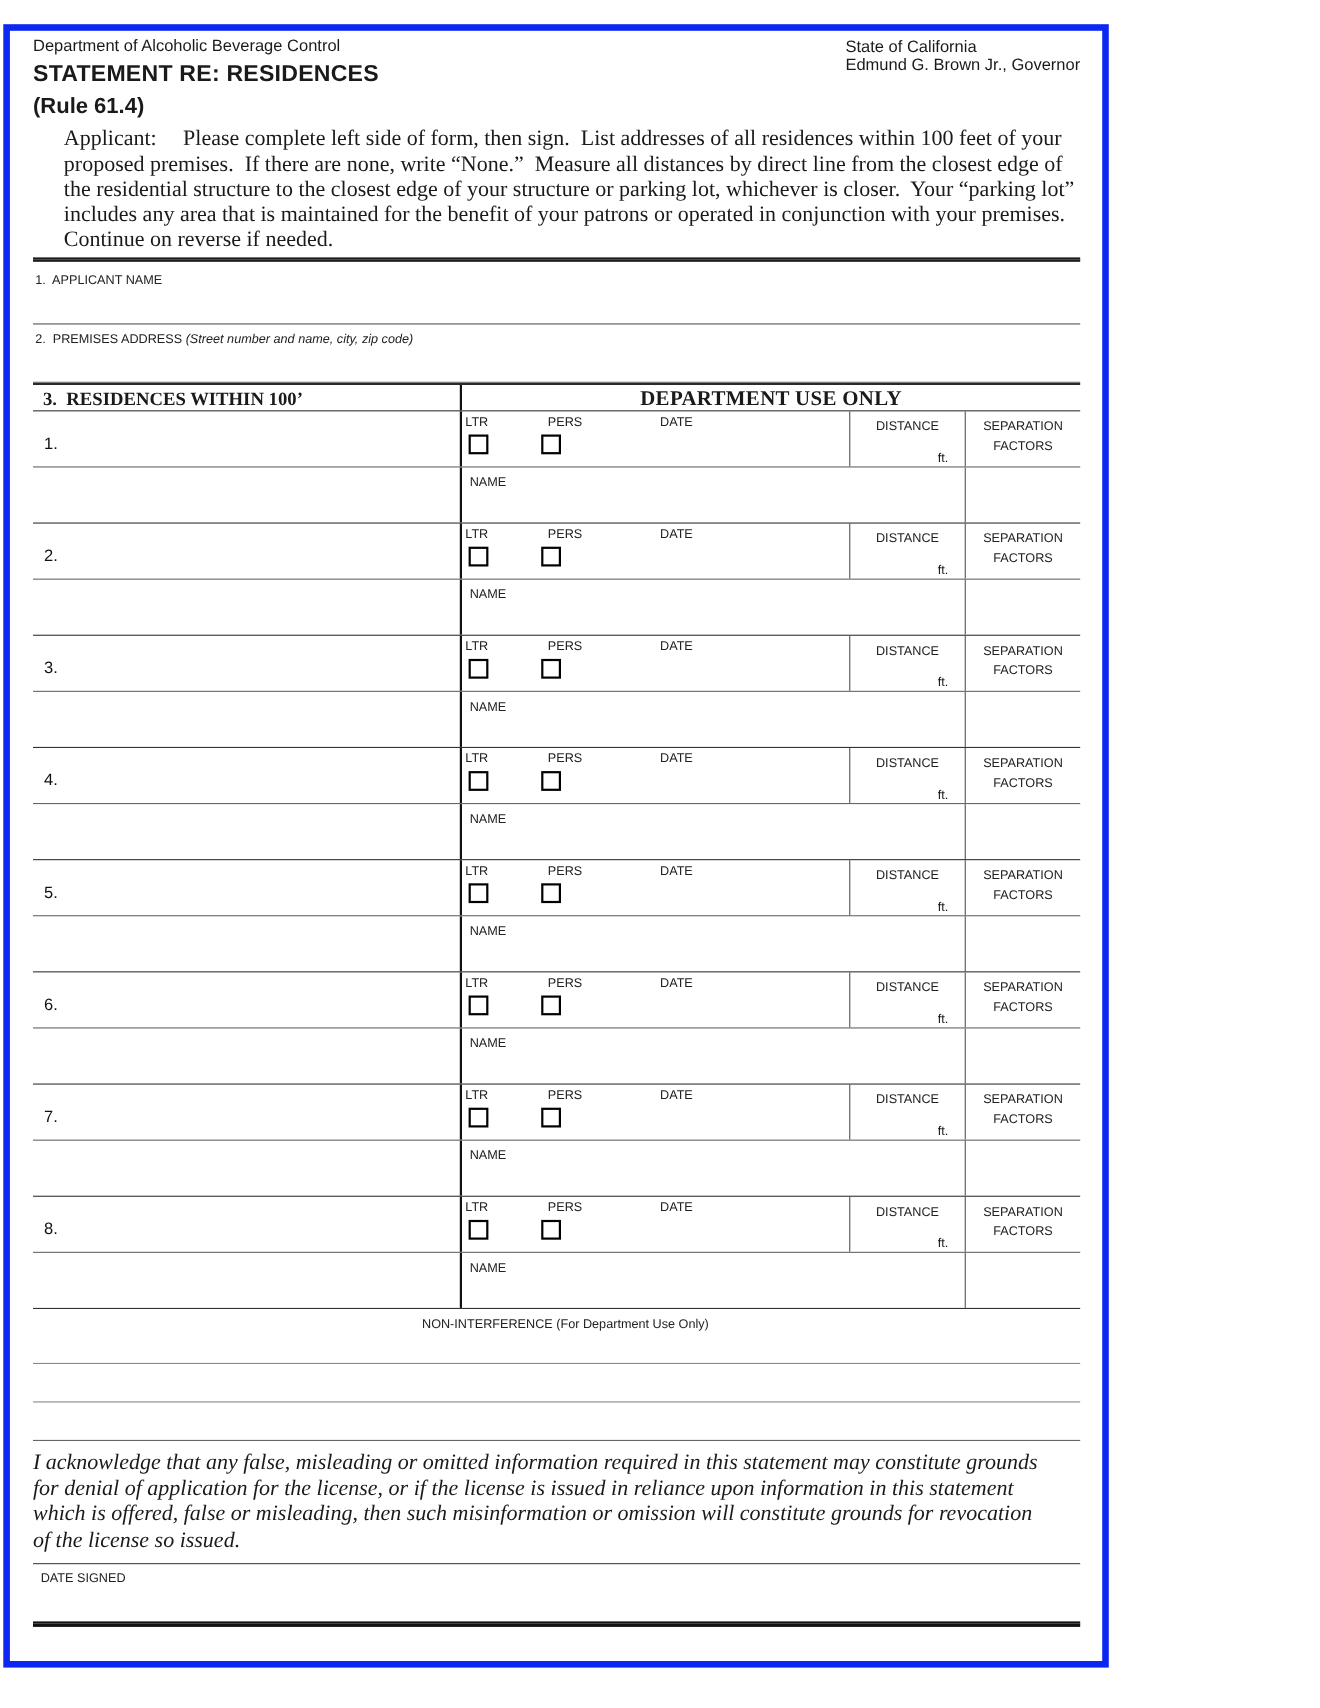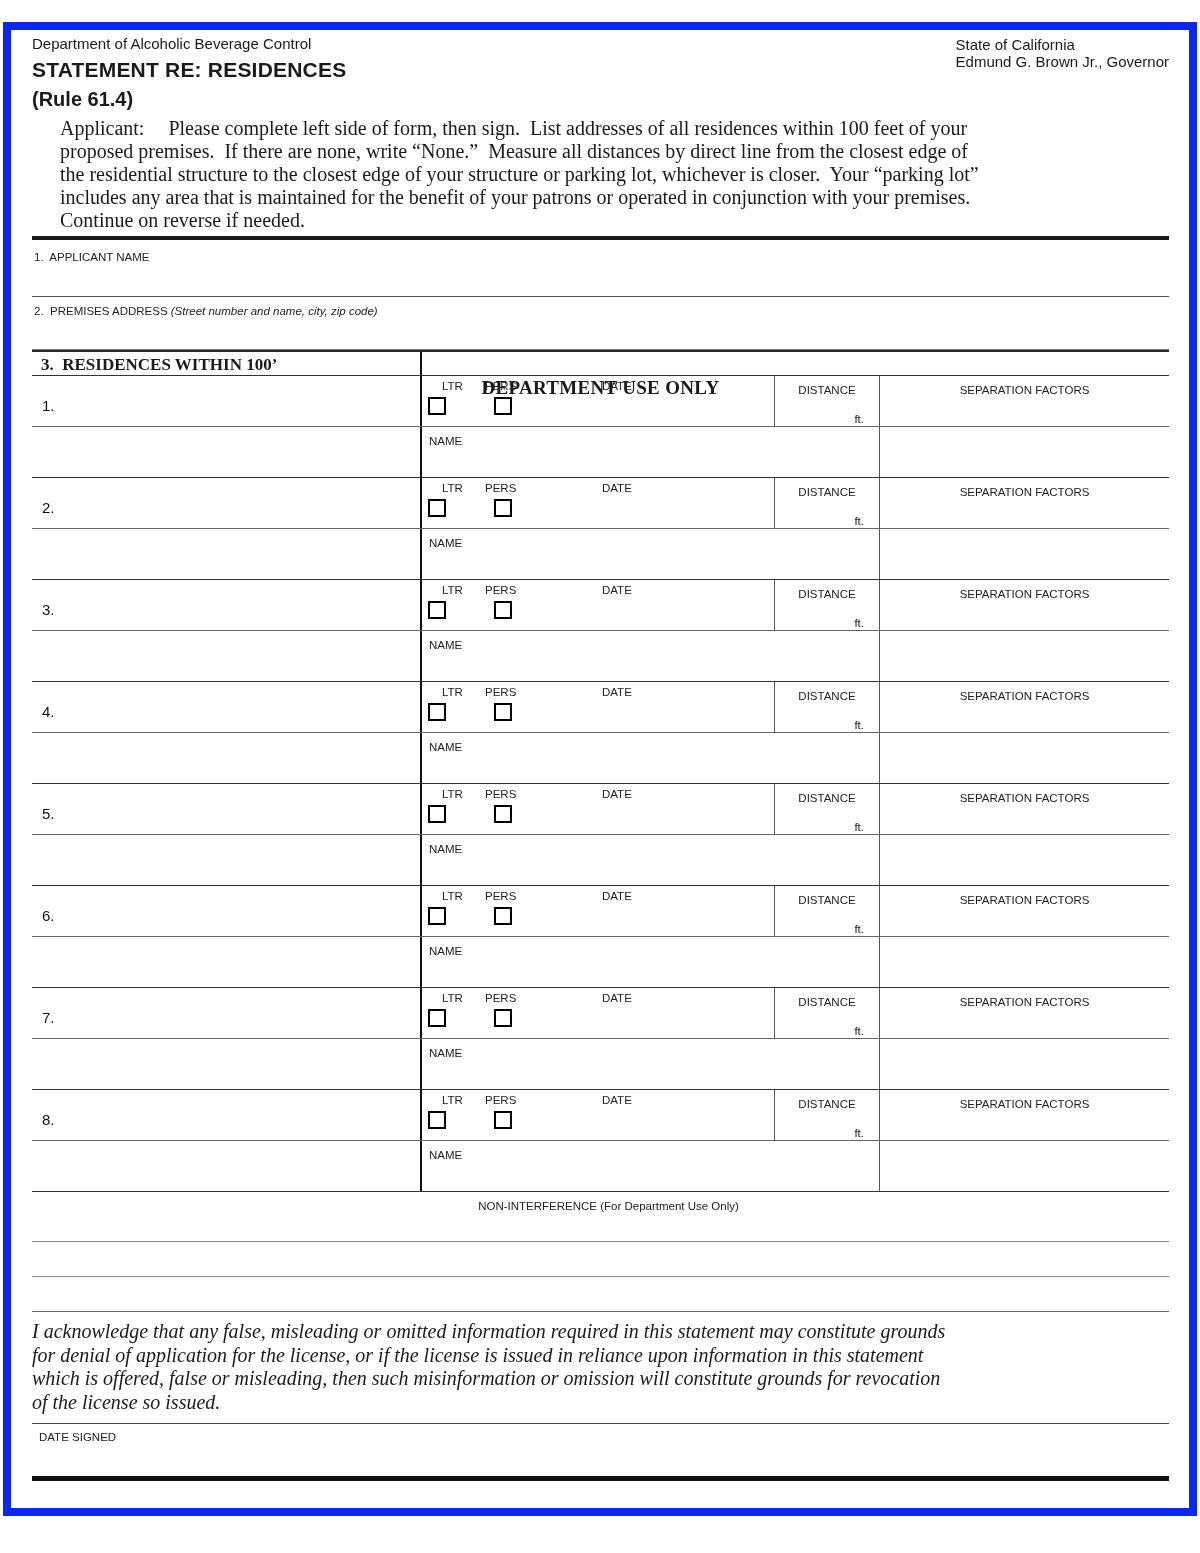--- a/index.html
+++ b/index.html
@@ -1,21 +1,21 @@
 <!DOCTYPE html>
 <html><head>
 <meta charset="utf-8">
 <style>
   * { margin:0; padding:0; box-sizing:border-box; }
   html,body { width:1200px; background:#ffffff; }
   body { height:1553px; position:relative; font-family:"Liberation Sans", sans-serif; color:#1a1a1a; }
 
   .frame {
-    position:absolute; top:22px; left:3px; width:1194px; height:1494px;
-    border:8px solid #0369a1; background:#ffffff; overflow:hidden;
+    position:absolute; top:22px; left:3px; width:1005px; height:1494px;
+    border:6px solid #0369a1; background:#ffffff; overflow:hidden;
   }
   .content { padding:5px 20px 0 21px; }
 
   
   .hdr { display:flex; justify-content:space-between; align-items:flex-start; }
   .hdr-dept { font-size:15px; line-height:18px; }
   .hdr-title { font-size:21px; font-weight:bold; line-height:25px; margin-top:4px; letter-spacing:0.2px; }
   .hdr-rule { font-size:20px; font-weight:bold; line-height:23px; margin-top:6px; }
   .hdr-right { font-size:15px; line-height:17px; padding-top:1px; }
 
@@ -31,33 +31,33 @@
   .mlabel { font-size:11.5px; line-height:13px; color:#222; }
   .hint-italic { font-style:italic; }
   .pre { white-space:pre-wrap; }
 
   
   .field1 { margin-top:5px; border-bottom:1px solid #555; height:52px; padding:2px 0 0 2px; }
   .field2 { height:52px; padding:4px 0 0 2px; }
   .blank-area { display:block; width:100%; }
 
   
-  .tbl-header { display:flex; height:24px; border-bottom:1.5px solid #333; font-family:"Liberation Serif", serif; font-weight:bold;flex-direction:column; }
+  .tbl-header { display:flex; height:24px; border-bottom:1.5px solid #333; font-family:"Liberation Serif", serif; font-weight:bold; }
   .th-left { width:390px; border-right:2px solid #111; font-size:17px; padding:3px 0 0 9px; white-space:pre-wrap; }
   .th-right { flex:1; text-align:center; font-size:19px; padding-top:2px; letter-spacing:0.3px; }
 
   .block { border-bottom:1.5px solid #333; }
   .row-a { display:flex; height:51px; border-bottom:1px solid #666; }
   .row-b { display:flex; height:50px; }
 
   .a-left { width:390px; border-right:2px solid #111; display:flex; align-items:center; padding:8px 0 0 10px; }
   .row-num { font-size:15px; color:#111; }
   .a-cbdate { width:353px; position:relative; border-right:1px solid #555; }
-  .lbl-ltr  { position:absolute; left:20px;  top:4px; }
-  .lbl-pers { position:absolute; left:63px; top:4px; }
+  .lbl-ltr  { position:absolute; left:3px;  top:4px; }
+  .lbl-pers { position:absolute; left:78px; top:4px; }
   .lbl-date { position:absolute; left:180px; top:4px; }
   .cb { position:absolute; width:18px; height:18px; border:2.5px solid #000; background:#fff; top:21px; }
   .cb-ltr { left:6px; }
   .cb-pers { left:72px; }
   .date-area { position:absolute; left:170px; top:18px; right:4px; bottom:2px; }
   .a-dist { width:105px; position:relative; border-right:1px solid #555; text-align:center; padding-top:4px; }
   .ft { position:absolute; right:15px; bottom:1px; font-size:11.5px; }
   .a-sep { flex:1; text-align:center; padding-top:4px; }
   .b-left { width:390px; border-right:2px solid #111; }
   .b-name { width:458px; border-right:1px solid #555; padding:4px 12px 0 7px; }

